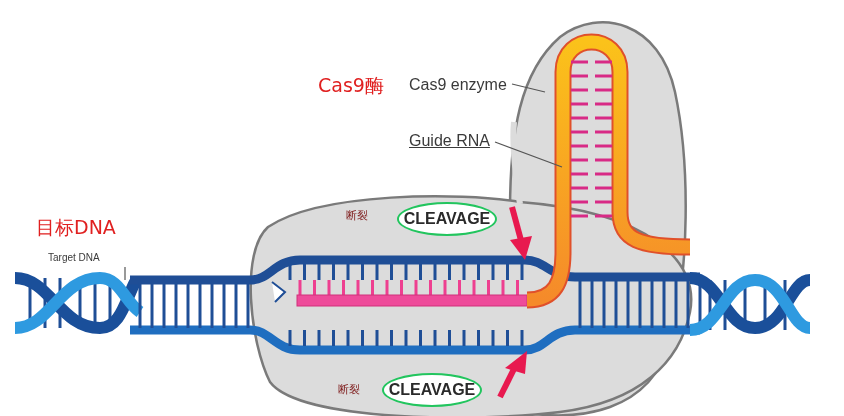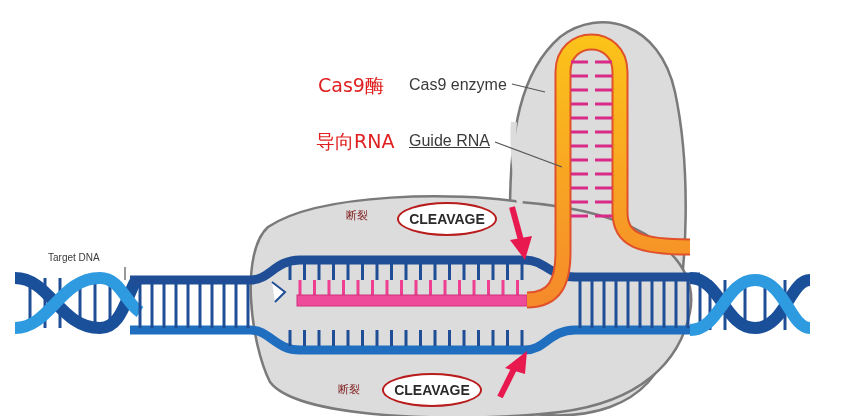--- a/index.html
+++ b/index.html
@@ -1,21 +1,21 @@
 <!DOCTYPE html>
 <html><head>
 <meta charset="utf-8">
 <style>
   html, body { margin: 0; padding: 0; background: #ffffff; }
   body { width: 844px; height: 416px; overflow: hidden; position: relative; font-family: "Liberation Sans", "DejaVu Sans", sans-serif; }
   #stage { position: absolute; left: 0; top: 12px; width: 844px; height: 360px; }
   .lbl-cn { position: absolute; color: #e02020; font-family: "DejaVu Sans", sans-serif; font-size: 19px; white-space: nowrap; }
   .lbl-en { position: absolute; color: #3a3a3a; font-family: "Liberation Sans", sans-serif; font-size: 16px; white-space: nowrap; }
   .lbl-cut { position: absolute; color: #7f1d1d; font-family: "DejaVu Serif", serif; font-size: 11px; white-space: nowrap; }
-  .cleavage { position: absolute; width: 100px; height: 34px; border: 2px solid #b91c1c; border-radius: 50%; background: #ffffff; display: flex; align-items: center; justify-content: center; font-family: "Liberation Sans", sans-serif; font-weight: bold; font-size: 14px; color: #2a2a2a; box-sizing: border-box; }
+  .cleavage { position: absolute; width: 100px; height: 34px; border: 2px solid #22c55e; border-radius: 50%; background: #ffffff; display: flex; align-items: center; justify-content: center; font-family: "Liberation Sans", sans-serif; font-weight: bold; font-size: 16px; color: #2a2a2a; box-sizing: border-box; }
 </style>
 </head>
 <body>
 
 <div id="stage">
   <svg width="844" height="416" viewBox="0 0 844 416" xmlns="http://www.w3.org/2000/svg">
     <defs>
       <linearGradient id="rnaGrad" x1="0" y1="0" x2="0" y2="1">
         <stop offset="0" stop-color="#fbc21a"></stop>
         <stop offset="1" stop-color="#f58a2a"></stop>
@@ -189,23 +189,23 @@
     <g>
       <line x1="500" y1="385" x2="515" y2="355" stroke="#e8194f" stroke-width="6"></line>
       <polygon points="505,356 525,362 527,339" fill="#e8194f"></polygon>
     </g>
   </svg>
 
   
   <div class="lbl-cn" style="left:318px; top:61px;">Cas9酶</div>
   <div class="lbl-en" style="left:409px; top:64px;">Cas9 enzyme</div>
 
-  <div class="lbl-cn" style="left:316px; top:117px;">导向RNA</div>
   <div class="lbl-en" style="left:409px; top:120px;text-decoration:underline;">Guide RNA</div>
 
+  <div class="lbl-cn" style="left:36px; top:203px;">目标DNA</div>
   <div class="lbl-en" style="left:48px; top:240px; font-size:10px;">Target DNA</div>
 
   <div class="lbl-cut" style="left:346px; top:196px;">断裂</div>
   <div class="cleavage" style="left:397px; top:190px;">CLEAVAGE</div>
 
   <div class="lbl-cut" style="left:338px; top:370px;">断裂</div>
   <div class="cleavage" style="left:382px; top:361px;">CLEAVAGE</div>
 </div>
 
 </body></html>

